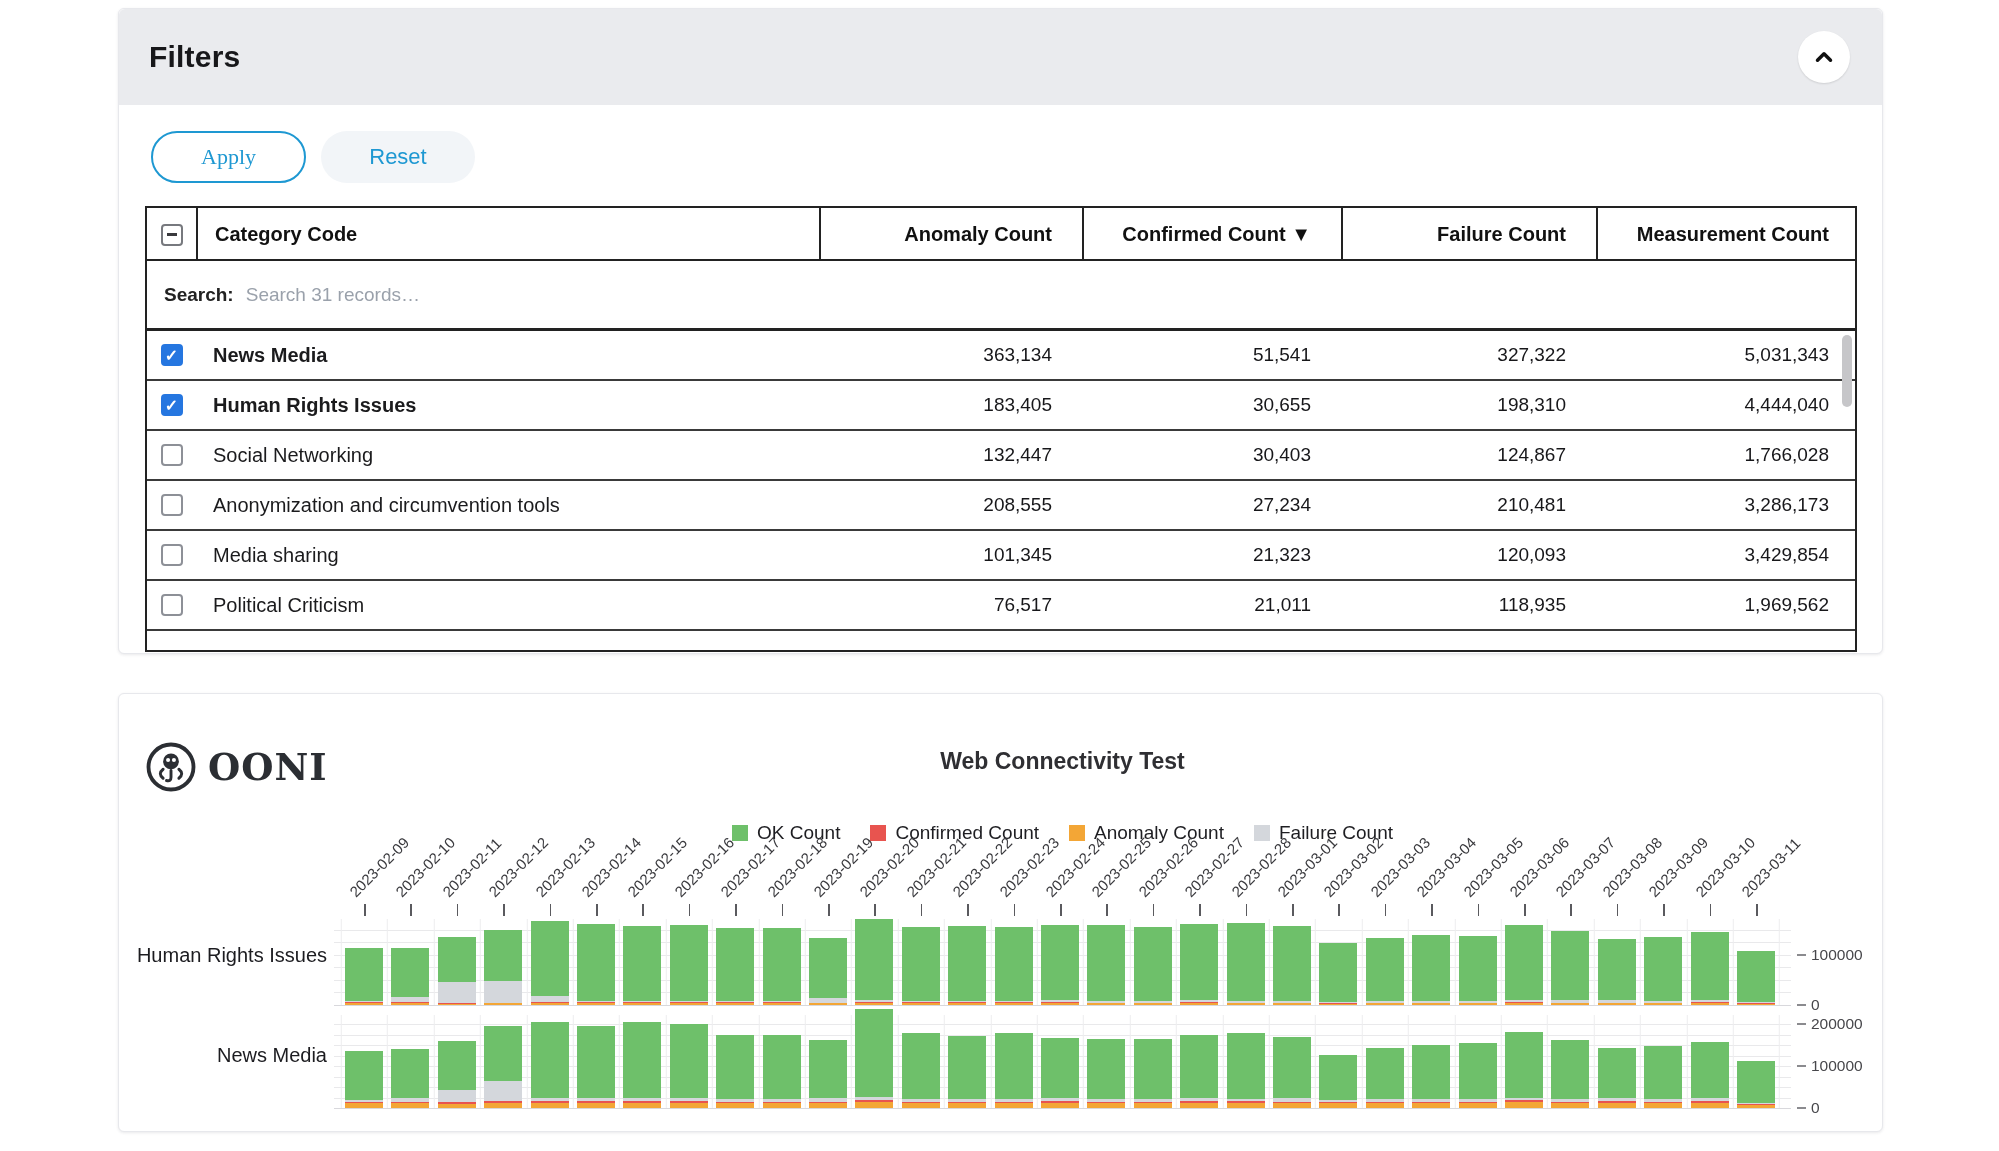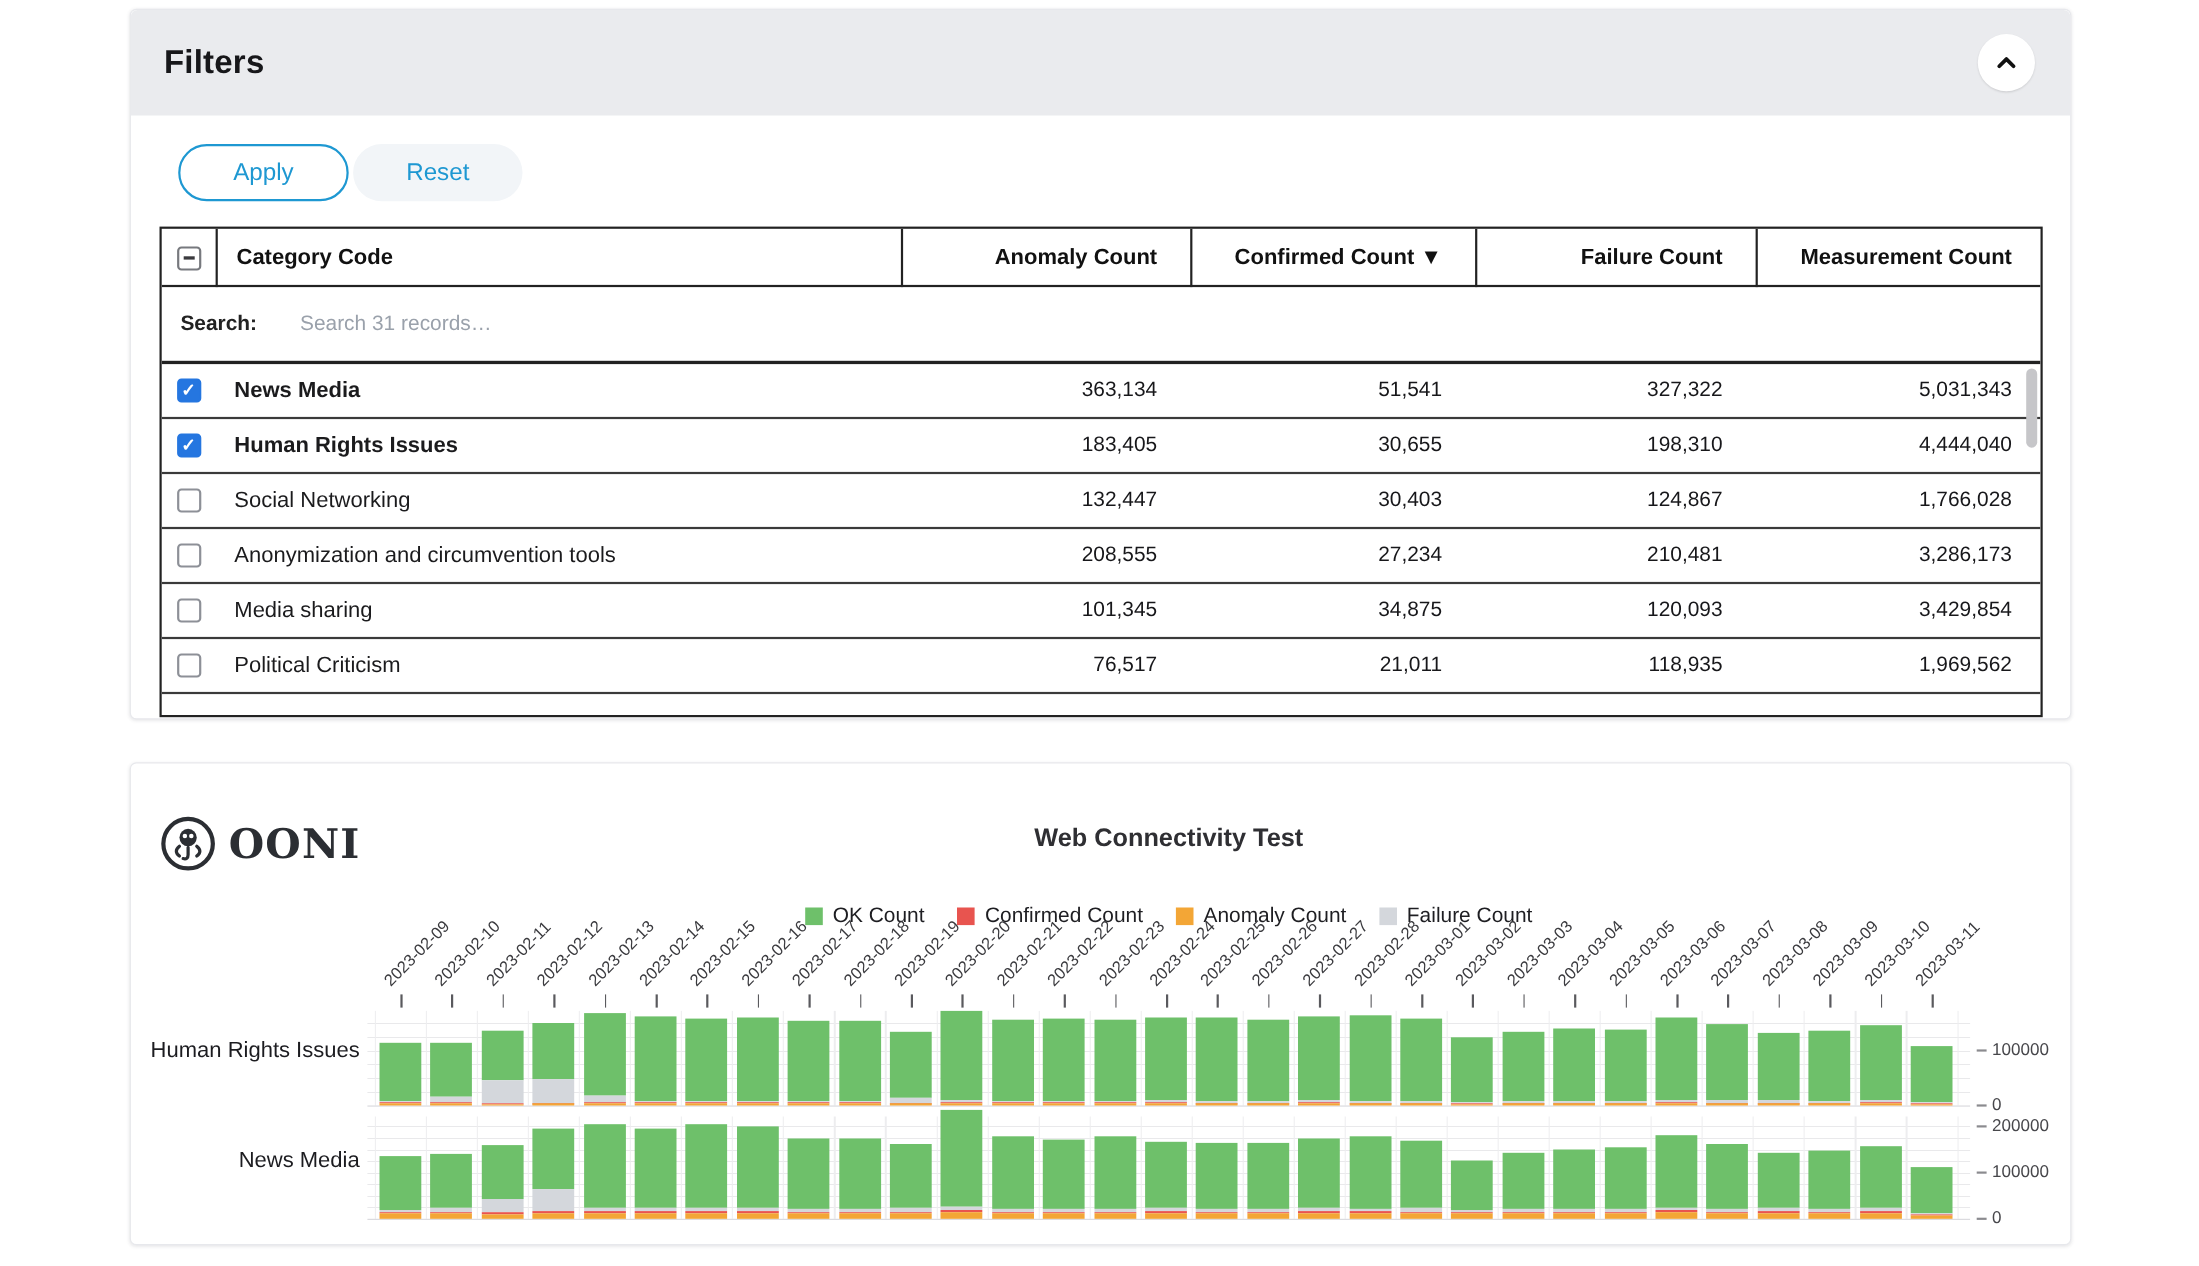--- a/index.html
+++ b/index.html
@@ -14,35 +14,35 @@
   #filters-card { left:118px; top:8px; width:1765px; height:646px; }
   .filters-header { position:absolute; left:0; top:0; right:0; height:96px; background:#eaebee;
                     border-radius:6px 6px 0 0; display:flex; align-items:center; padding:0 30px; }
   .filters-title { font-size:30px; font-weight:bold; color:#17171a; letter-spacing:.2px; }
   .collapse-btn { position:absolute; right:32px; top:22px; width:52px; height:52px; border-radius:50%;
                   background:#fff; border:none; display:flex; align-items:center; justify-content:center;
                   box-shadow:0 1px 2px rgba(0,0,0,.12); cursor:pointer; }
   .pill { position:absolute; top:122px; height:52px; border-radius:26px; font-size:22px;
           display:flex; align-items:center; justify-content:center; cursor:pointer;
           font-family:"Liberation Sans", sans-serif; }
-  #apply-btn { left:43px; width:155px; background:#fff; border:2.5px solid var(--accent); color:var(--accent); }
+  #apply-btn { left:32px; width:155px; background:#fff; border:2.5px solid var(--accent); color:var(--accent);font-family:Liberation Serif, serif; }
   #reset-btn { left:202px; width:154px; background:#f2f5f8; border:none; color:var(--accent); }
   
   .cat-table { position:absolute; left:26px; top:197px; width:1712px; height:446px;
                border:2px solid #222; overflow:hidden; background:#fff; }
   .t-grid { display:grid; grid-template-columns:49px 623px 263px 259px 255px 263px; align-items:center; }
   .t-head { height:53px; border-bottom:2px solid #222; }
   .t-head > div { height:53px; display:flex; align-items:center; font-weight:bold; font-size:20px; color:#111; }
   .t-head > div + div { border-left:2px solid #222; }
   .th-num { justify-content:flex-end; padding-right:30px; }
   .th-cat { padding-left:17px; }
   .t-search { height:70px; border-bottom:3px solid #222; display:flex; align-items:center; padding-left:17px; }
   .search-lbl { font-size:19px; font-weight:bold; color:#222; margin-right:10px; }
   .search-input { border:none; outline:none; font-size:19px; color:#404040; width:600px; background:transparent;
-                  font-family:"Liberation Sans", sans-serif;margin-left:27px; }
+                  font-family:"Liberation Sans", sans-serif; }
   .search-input::placeholder { color:#9aa1ab; }
   .t-body { position:relative; }
   .t-row { height:50px; border-bottom:2px solid #3a3a3a; cursor:pointer; }
   .t-row .cell-cat { font-size:20px; padding-left:17px; color:#1b1b1d; }
   .t-row.checked .cell-cat { font-weight:bold; }
   .t-row .cell-num { font-size:19px; text-align:right; padding-right:30px; color:#17171a; }
   .cbx { width:22px; height:22px; border-radius:4px; margin:0 auto; display:flex; align-items:center;
          justify-content:center; cursor:pointer; }
   .cbx.unchecked { background:#fff; border:2px solid #8d9097; }
   .cbx.checked { background:#2576e0; border:2px solid #2576e0; color:#fff; font-size:16px; font-weight:bold; }
@@ -154,21 +154,21 @@
           <div class="cell-num">27,234</div>
           <div class="cell-num">210,481</div>
           <div class="cell-num">3,286,173</div>
         </div>
         <div class="t-grid t-row">
           <div>
             <span class="cbx unchecked"></span>
           </div>
           <div class="cell-cat">Media sharing</div>
           <div class="cell-num">101,345</div>
-          <div class="cell-num">34,875</div>
+          <div class="cell-num">21,323</div>
           <div class="cell-num">120,093</div>
           <div class="cell-num">3,429,854</div>
         </div>
         <div class="t-grid t-row">
           <div>
             <span class="cbx unchecked"></span>
           </div>
           <div class="cell-cat">Political Criticism</div>
           <div class="cell-num">76,517</div>
           <div class="cell-num">21,011</div>

